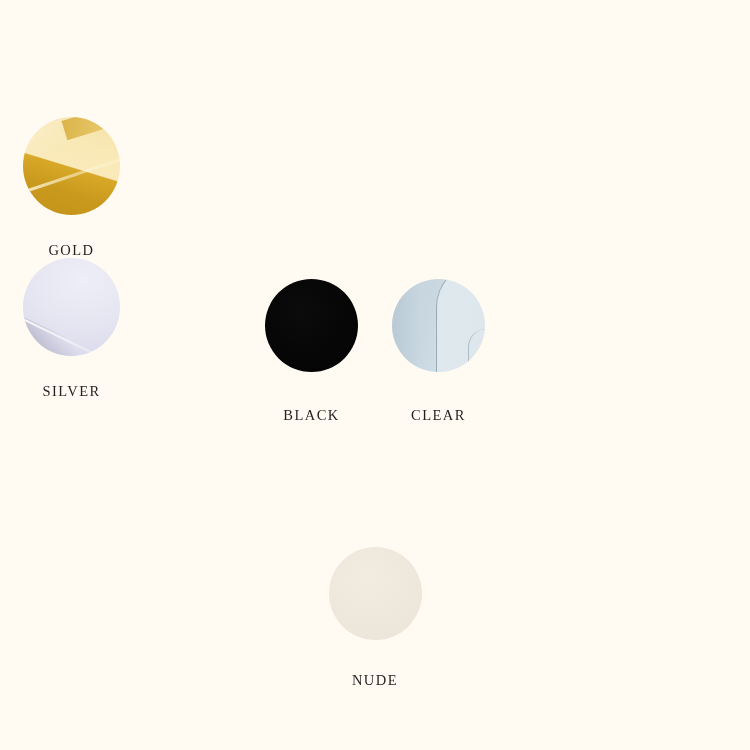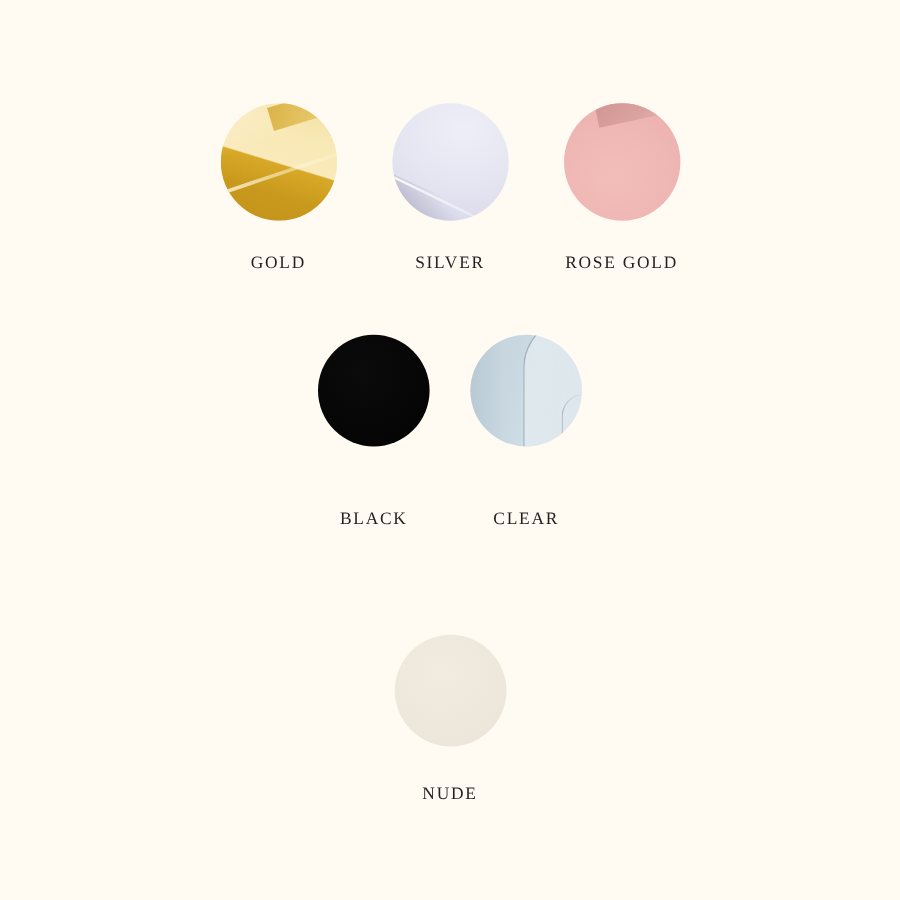--- a/index.html
+++ b/index.html
@@ -23,23 +23,23 @@
 
   
   .swatch-row {
     position: absolute;
     left: 0;
     width: 750px;
     display: flex;
     justify-content: center;
     align-items: flex-start;
   }
-  #row-metallics { top: 86px; }
+  #row-metallics { top: 117px; flex-direction: column; }
   #row-neutrals  { top: 279px; }
-  #row-tones     { top: 529px; }
+  #row-tones     { top: 547px; }
 
   
   .swatch-cell {
     display: flex;
     flex-direction: column;
     align-items: center;
   }
   #row-metallics .swatch-cell { width: 143px; }
   #row-neutrals  .swatch-cell { width: 127px; }
   #row-tones     .swatch-cell { width: 147px; }
@@ -59,21 +59,21 @@
   .swatch-label {
     font-size: 14.5px;
     letter-spacing: 1.45px;
     color: #231f20;
     text-transform: uppercase;
     white-space: nowrap;
     line-height: 1;
     text-align: center;
   }
   #row-metallics .swatch-label { margin-top: 28px; }
-  #row-neutrals  .swatch-label { margin-top: 54px; }
+  #row-neutrals  .swatch-label { margin-top: 36px; }
   #row-tones     .swatch-label { margin-top: 33px; }
 
   
 
   
   .surface-gold {
     background:
       linear-gradient(160deg,
         rgba(255,255,255,0.30) 0%,
         rgba(255,255,255,0.00) 34%),
@@ -245,26 +245,20 @@
     </div>
 
     <div class="swatch-cell">
       <div class="swatch-chip surface-silver">
         <span class="fold-shadow"></span>
         <span class="fold-edge"></span>
       </div>
       <div class="swatch-label">SILVER</div>
     </div>
 
-    <div class="swatch-cell">
-      <div class="swatch-chip surface-rosegold">
-        <span class="crest"></span>
-      </div>
-      <div class="swatch-label">ROSE GOLD</div>
-    </div>
 
   </div>
 
   <div class="swatch-row" id="row-neutrals">
 
     <div class="swatch-cell">
       <div class="swatch-chip surface-black"></div>
       <div class="swatch-label">BLACK</div>
     </div>
 

